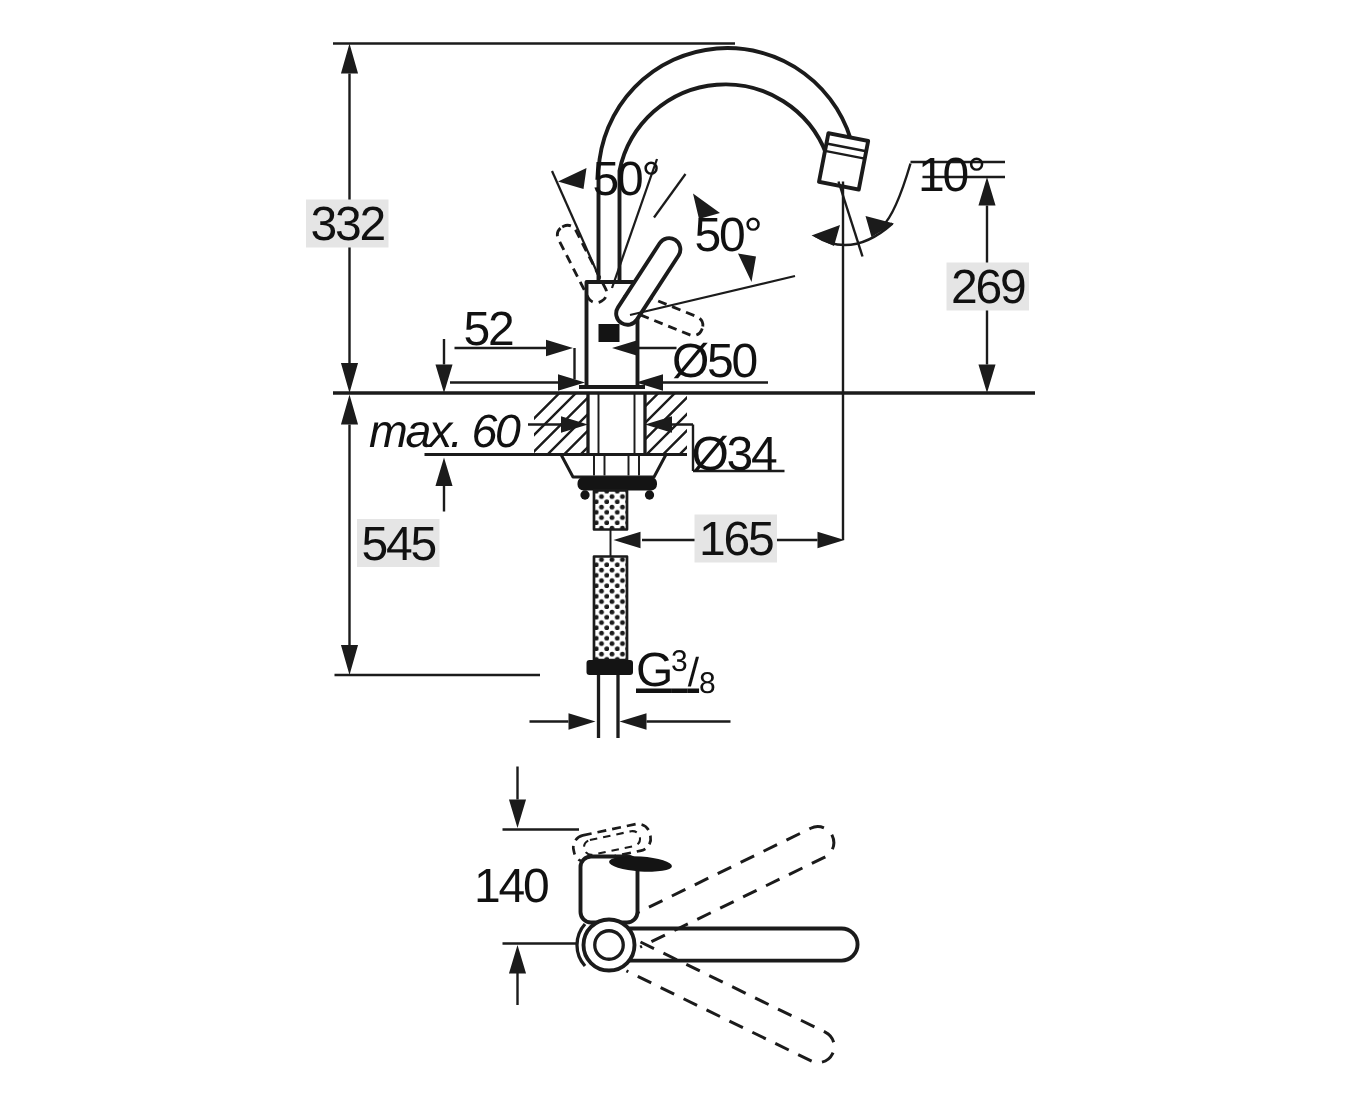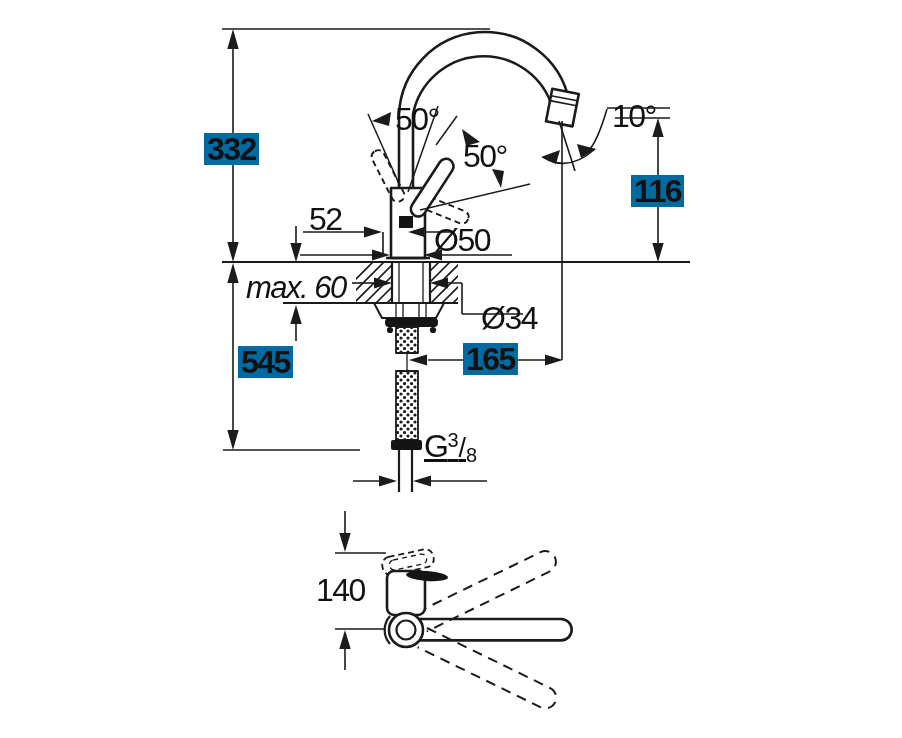--- a/index.html
+++ b/index.html
@@ -1,21 +1,21 @@
 <!DOCTYPE html>
 <html><head>
 <meta charset="utf-8">
 <style>
   html,body{margin:0;padding:0;background:#fff;}
   .stage{position:relative;width:902px;height:738px;background:#fff;overflow:hidden;
          font-family:"Liberation Sans",sans-serif;}
   .stage svg{position:absolute;left:0;top:0;}
   .lbl{position:absolute;color:#111;font-size:32px;line-height:1;letter-spacing:-1.5px;
        white-space:nowrap;}
-  .lbl.bg{background:#0369a1;padding:0 3px;font-weight:bold;}
+  .lbl.bg{background:#e5e5e5;padding:0 3px;}
   .lbl.small{font-size:31px;font-style:italic;}
   .thread sup{font-size:20px;vertical-align:10px;letter-spacing:0;}
   .thread sub{font-size:20px;vertical-align:-5px;letter-spacing:0;}
   .thread .sl{font-size:27px;letter-spacing:0;}
 </style>
 </head>
 <body>
 
 <div class="stage">
 
@@ -156,22 +156,22 @@
       <circle cx="406" cy="630" r="9.5" stroke-width="2.2"></circle>
       <path d="M390,616 A21,21 0 0 0 390,644" stroke-width="2.2"></path>
     </g>
   </g>
 </svg>
 
   <div class="lbl bg" style="left:204px;top:133px;">332</div>
   <div class="lbl bg" style="left:202px;top:346px;margin-left:36px;">545</div>
   <div class="lbl small" style="left:246px;top:272px;">max. 60</div>
   <div class="lbl" style="left:309px;top:203px;">52</div>
-  <div class="lbl" style="left:434px;top:224px;">Ø50</div>
-  <div class="lbl" style="left:481px;top:286px;margin-top:16px;">Ø34</div>
+  <div class="lbl" style="left:448px;top:224px;">Ø50</div>
+  <div class="lbl" style="left:461px;top:286px;">Ø34</div>
   <div class="lbl" style="left:395px;top:103px;">50°</div>
   <div class="lbl" style="left:463px;top:140px;">50°</div>
   <div class="lbl" style="left:612px;top:76px;margin-top:24px;">10°</div>
-  <div class="lbl bg" style="left:631px;top:175px;">116</div>
+  <div class="lbl bg" style="left:631px;top:175px;">269</div>
   <div class="lbl bg" style="left:463px;top:343px;">165</div>
   <div class="lbl thread" style="left:424px;top:430px;text-decoration:underline;"><span>G</span><sup>3</sup><span class="sl">/</span><sub>8</sub></div>
   <div class="lbl" style="left:316px;top:574px;">140</div>
 </div>
 
 </body></html>

